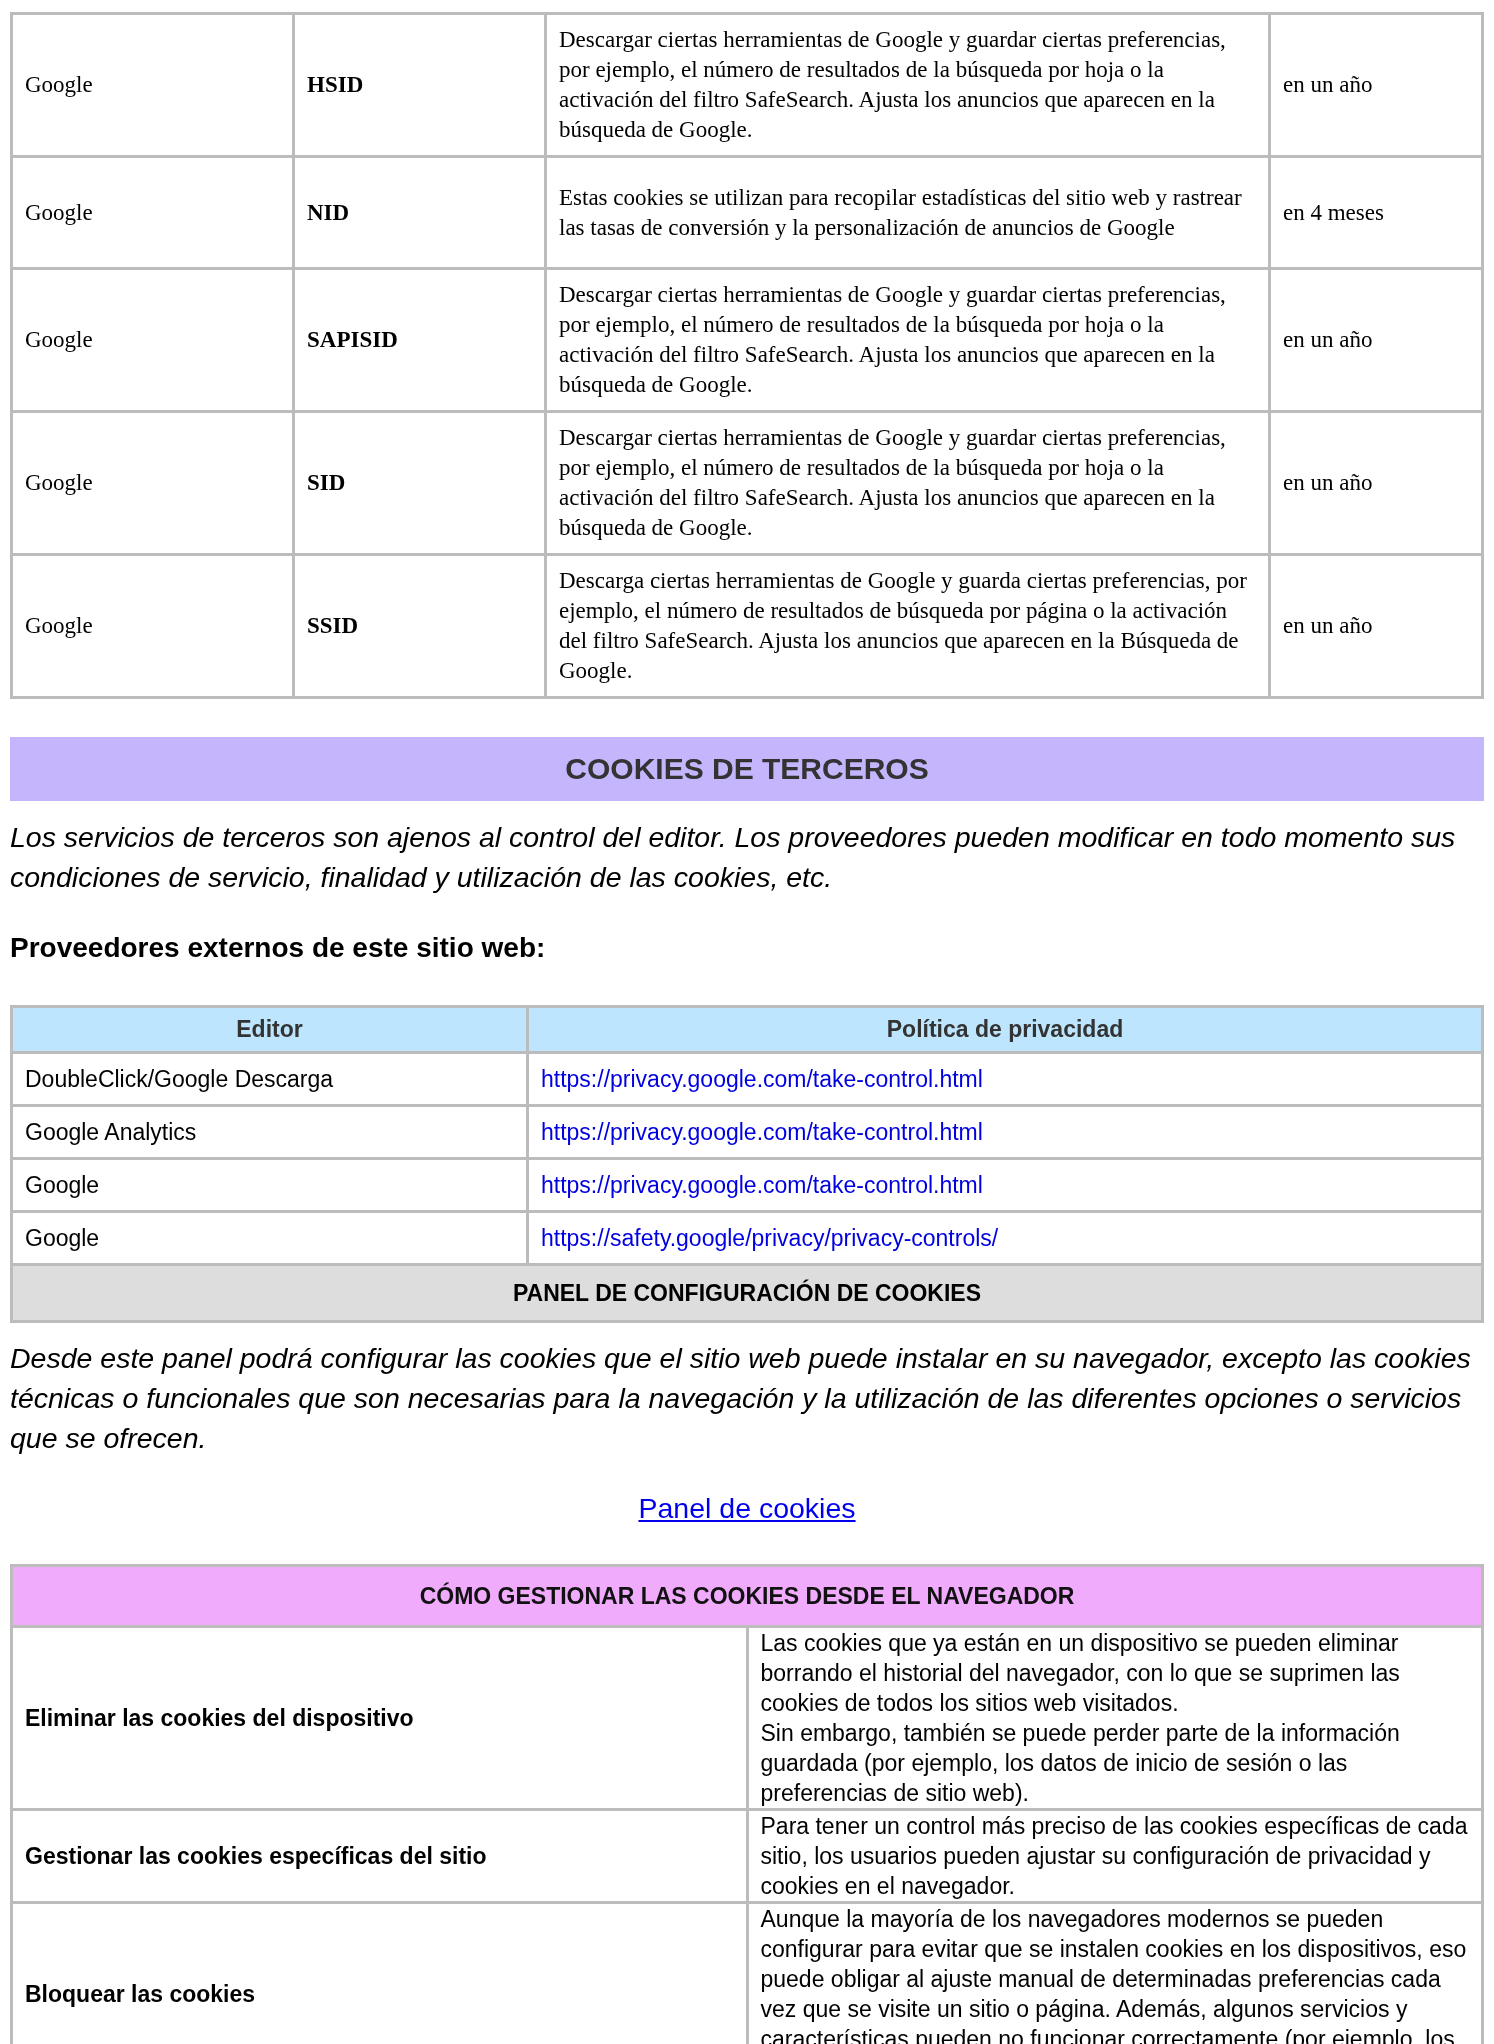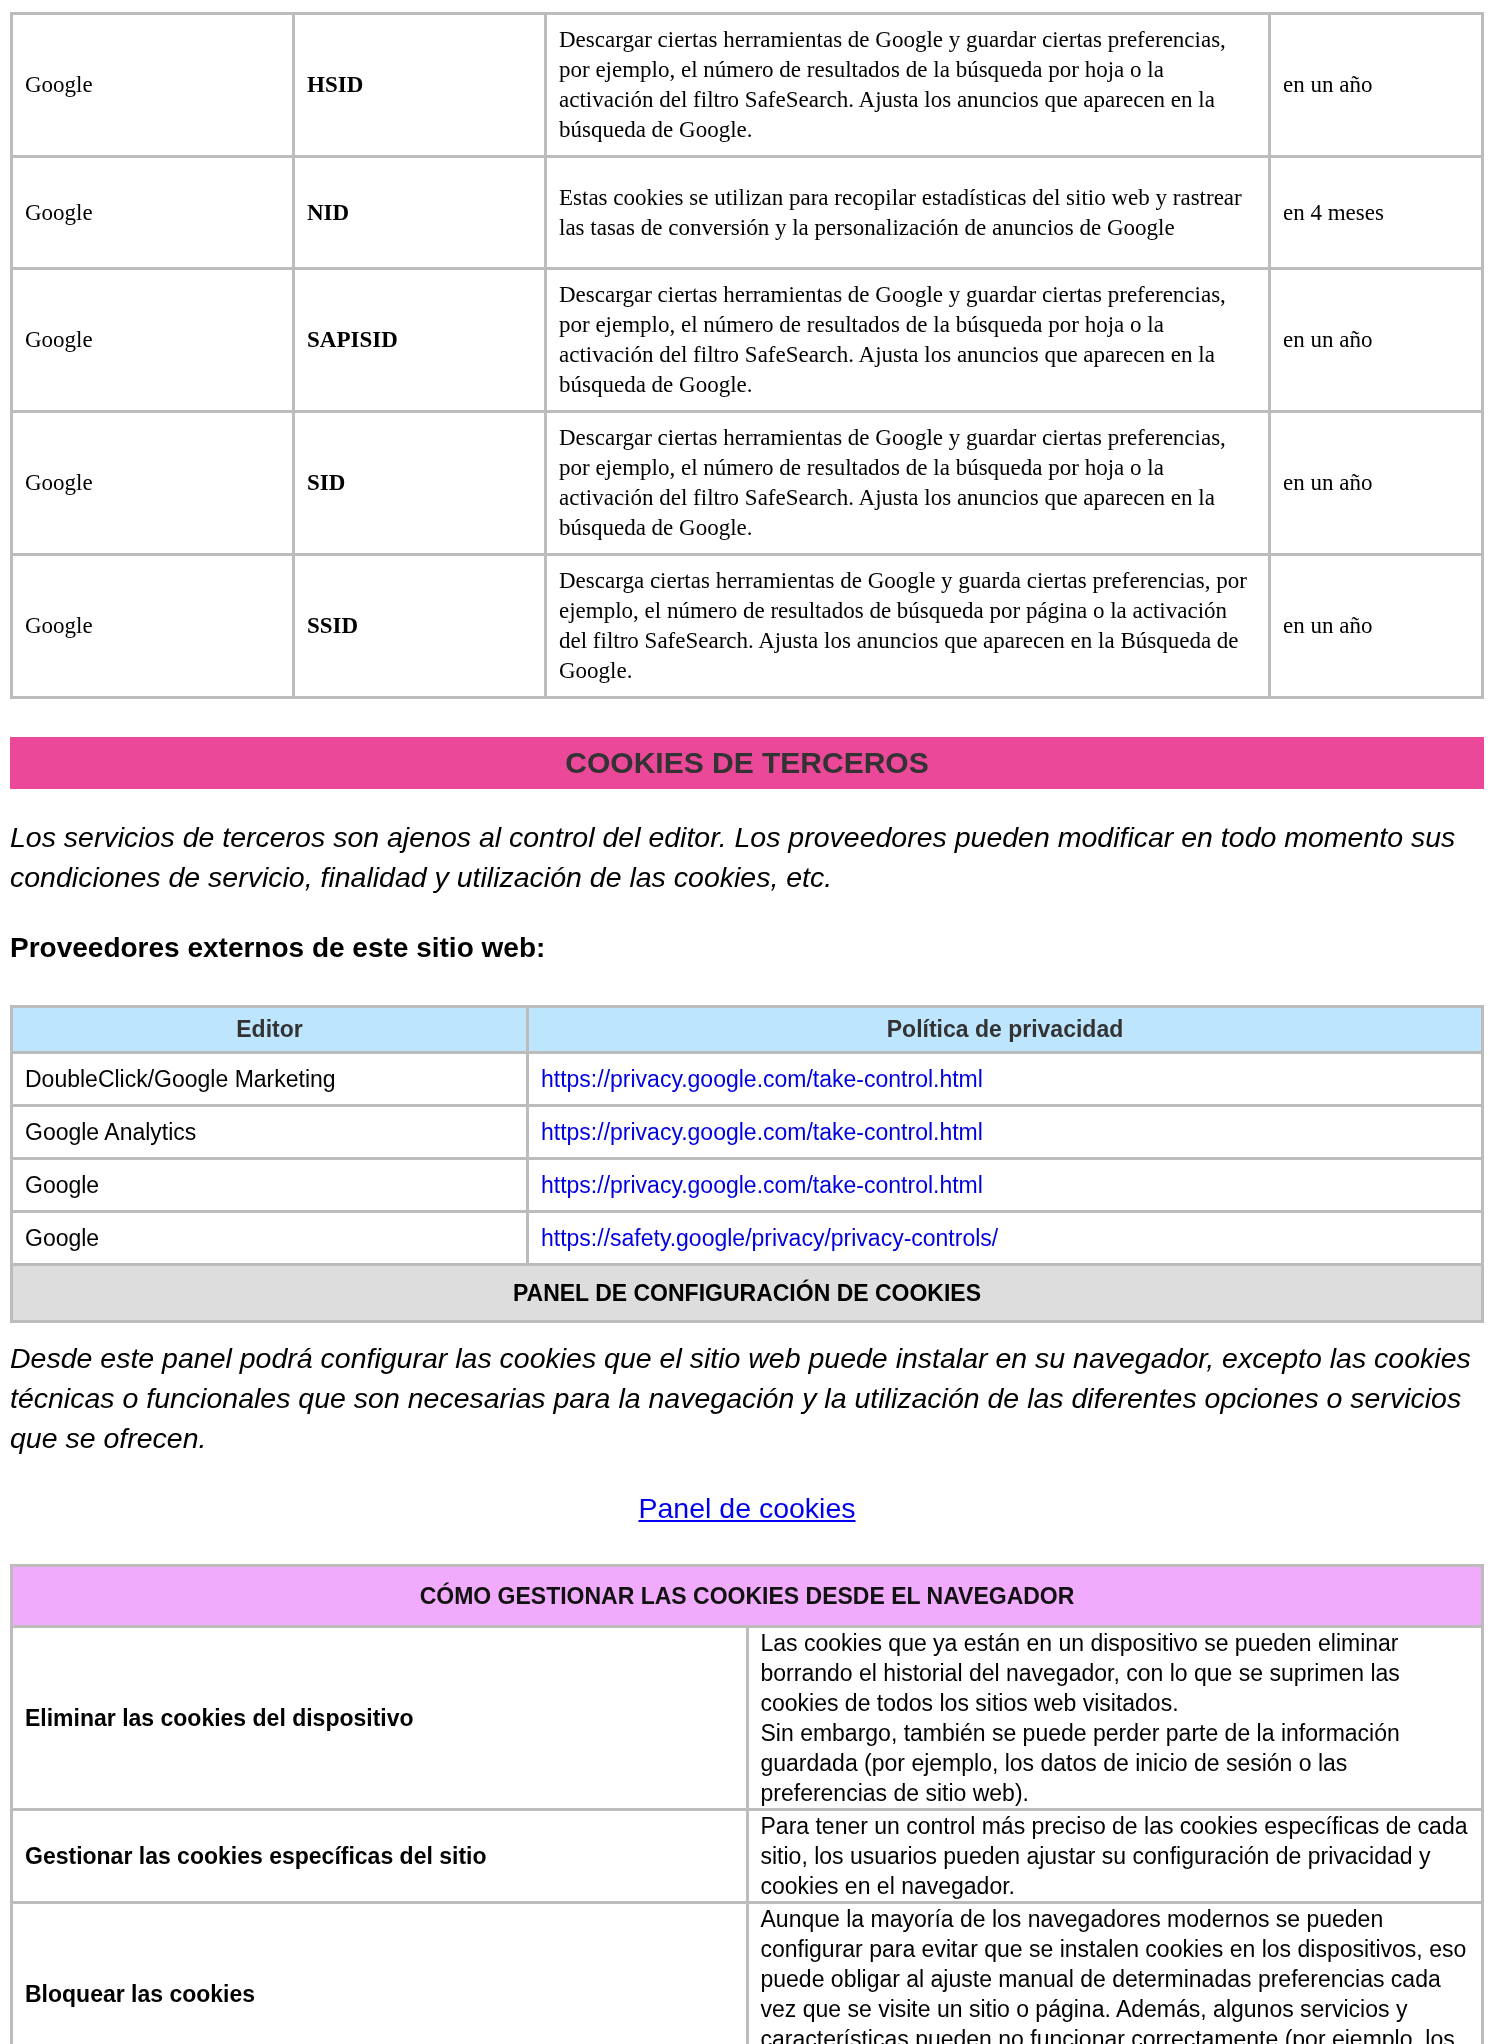--- a/index.html
+++ b/index.html
@@ -7,22 +7,22 @@
          font-family:"Liberation Sans", sans-serif; color:#000; }
   table { border-collapse:collapse; position:absolute; left:10px; width:1474px; table-layout:fixed; }
   td, th { border:3px solid #bcbcbc; vertical-align:middle; }
   #t1 { top:12px; }
   #t1 td { font-size:23px; line-height:30px; padding:0 12px;font-family:Liberation Serif, serif; }
   #t1 td.c1 { width:255px; }
   #t1 td.c2 { width:225px; font-weight:bold; }
   #t1 td.c3 { width:697px; }
   #t1 tr.r4 td { height:140px; }
   #t1 tr.r3 td { height:109px; }
-  .section-bar { position:absolute; left:10px; width:1474px; top:737px; height:52px;
-                 background:#ec4899; color:#333; font-weight:bold; font-size:30px;
+  .section-bar { position:absolute; left:10px; width:1474px; top:737px; height:64px;
+                 background:#c4b5fd; color:#333; font-weight:bold; font-size:30px;
                  display:flex; align-items:center; justify-content:center; }
   .para { position:absolute; left:10px; width:1474px; font-size:28.5px; line-height:40px;font-style:italic; }
   #p1 { top:817px; }
   #h-prov { position:absolute; left:10px; top:932px; font-size:28px; font-weight:bold; }
   #t2 { top:1005px; }
   #t2 th { background:#bde5fd; color:#333; font-size:23px; height:43px; padding:0;margin-top:36px; }
   #t2 th.c1 { width:513px; }
   #t2 td { font-size:23px; height:50px; padding:0 12px; }
   #t2 td a { color:#0000e0; text-decoration:none; }
   #t2 td.panel { background:#dddddd; text-align:center; font-weight:bold; height:54px; padding:0; }
@@ -83,21 +83,21 @@
 
 <table id="t2">
   <thead>
     <tr>
       <th class="c1">Editor</th>
       <th class="c2">Política de privacidad</th>
     </tr>
   </thead>
   <tbody>
     <tr>
-      <td>DoubleClick/Google Marketing</td>
+      <td>DoubleClick/Google Descarga</td>
       <td><a>https://privacy.google.com/take-control.html</a></td>
     </tr>
     <tr>
       <td>Google Analytics</td>
       <td><a>https://privacy.google.com/take-control.html</a></td>
     </tr>
     <tr>
       <td>Google</td>
       <td><a>https://privacy.google.com/take-control.html</a></td>
     </tr>

